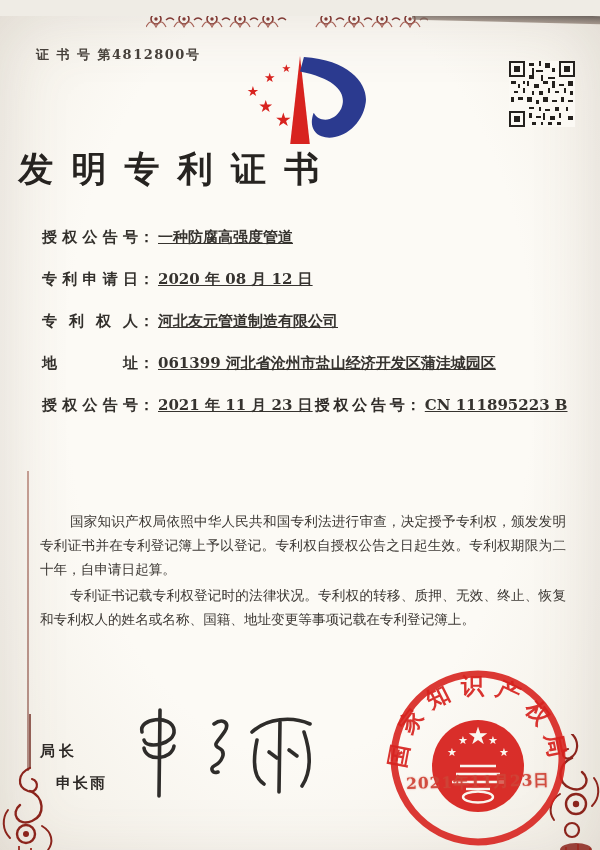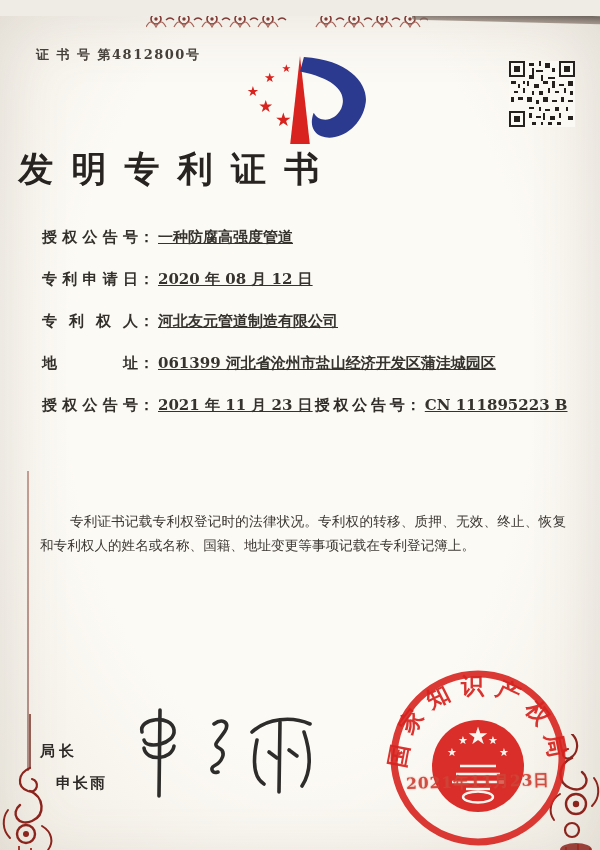--- a/index.html
+++ b/index.html
@@ -217,20 +217,21 @@
       <span class="fpair-first">
         <span class="flabel">授权公告号</span><span class="fcolon">：</span><span class="fvalue">2021 年 11 月 23 日</span>
       </span>
       <span>
         <span class="flabel2">授权公告号</span><span class="fcolon">：</span><span class="fvalue">CN 111895223 B</span>
       </span>
     </div>
   </div>
 
   <div class="bodytext">
+    <p>国家知识产权局依照中华人民共和国专利法进行审查，决定授予专利权，颁发发明专利证书并在专利登记簿上予以登记。专利权自授权公告之日起生效。专利权期限为二十年，自申请日起算。</p>
     <p>专利证书记载专利权登记时的法律状况。专利权的转移、质押、无效、终止、恢复和专利权人的姓名或名称、国籍、地址变更等事项记载在专利登记簿上。</p>
   </div>
 
   <div class="sig-title">局长</div>
   <div class="sig-name">申长雨</div>
   <svg class="sig-script" viewBox="0 0 212 102">
     <g stroke="#2e2c2a" stroke-width="3.6" fill="none" stroke-linecap="round" stroke-linejoin="round">
       <path d="M38 6 L37 92"></path>
       <path d="M20 28 C16 14 50 10 52 26 C54 40 24 46 22 36"></path>
       <path d="M22 44 C24 58 50 56 52 42"></path>

